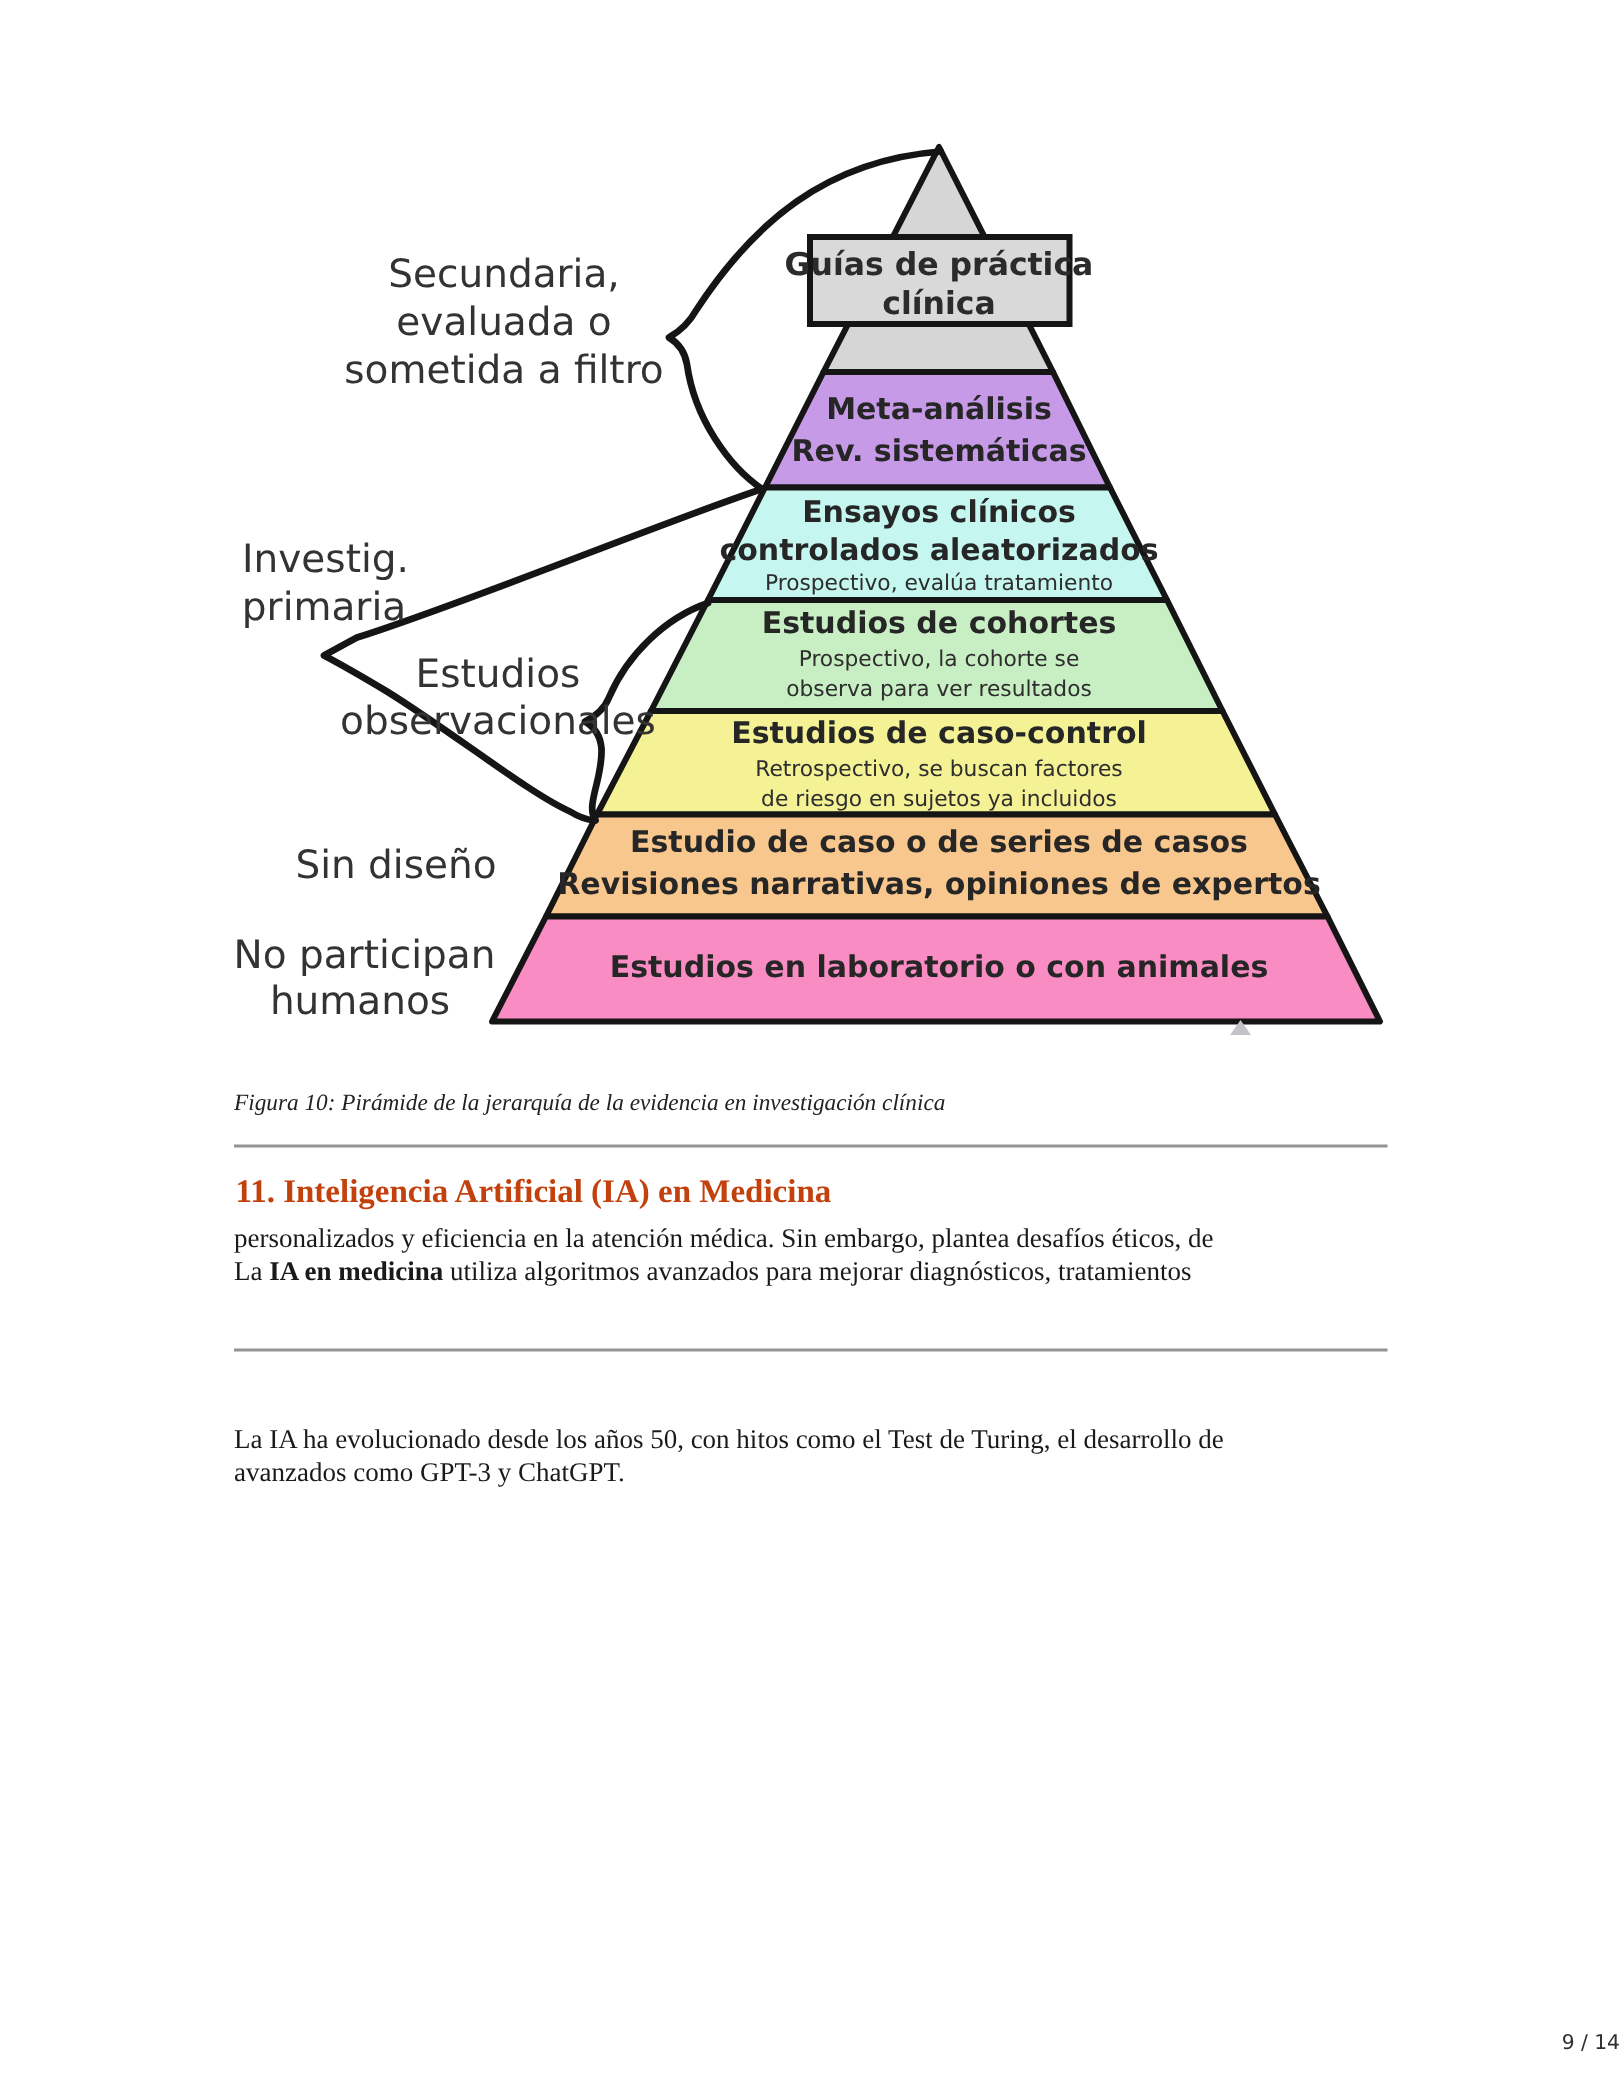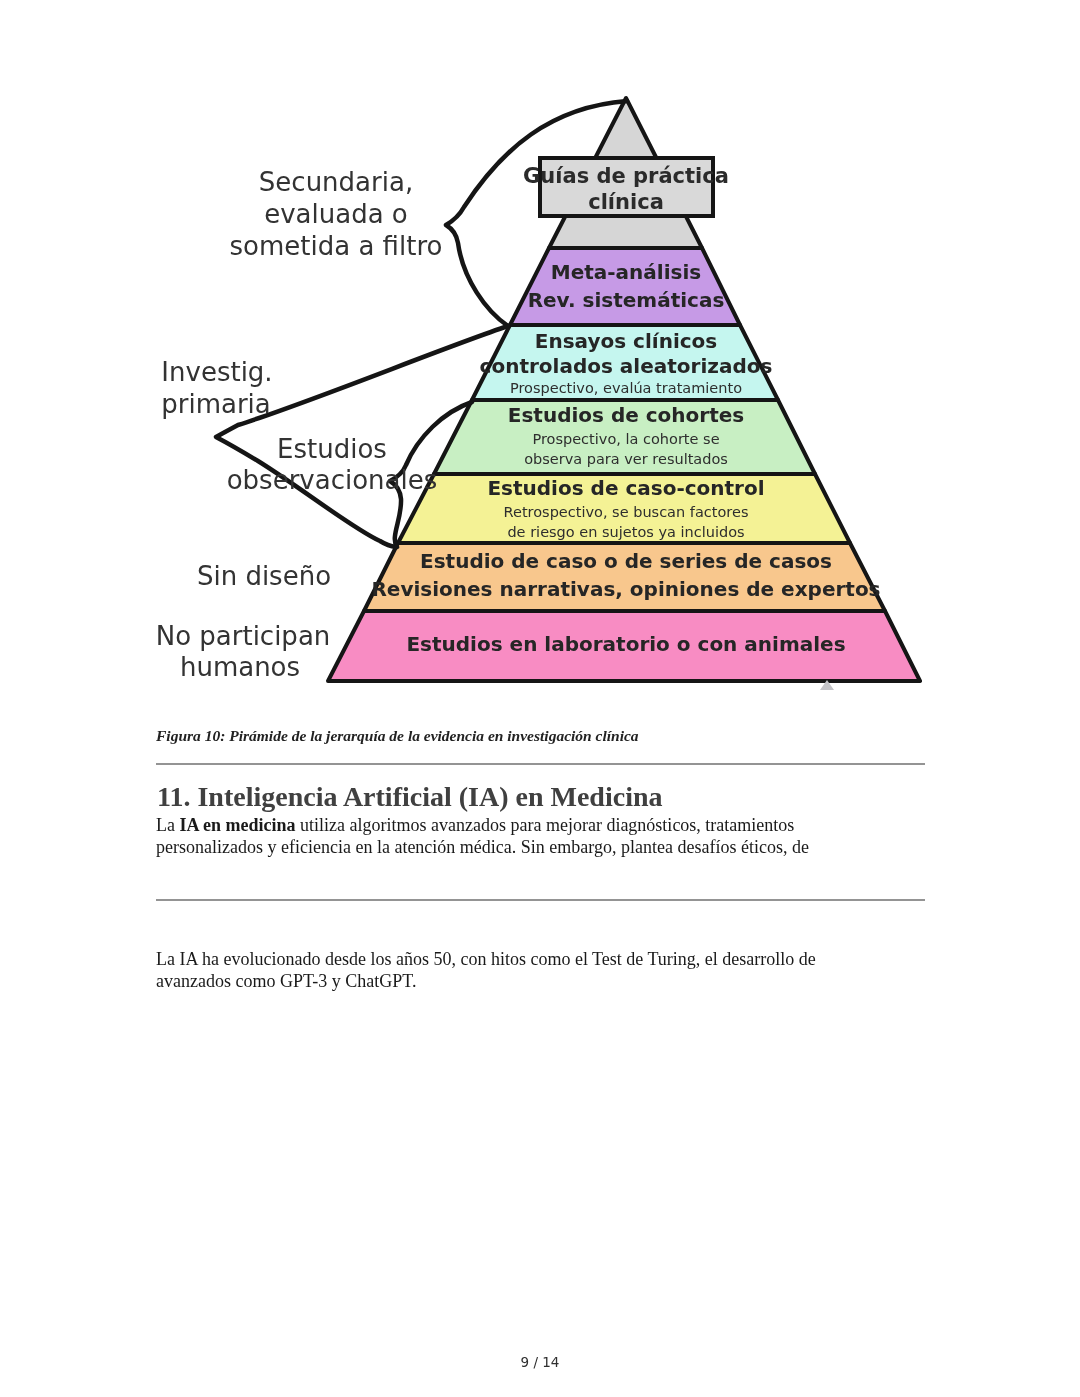--- a/index.html
+++ b/index.html
@@ -58,58 +58,57 @@
   svg .lvl-poly { stroke: #151515; stroke-width: 4; stroke-linejoin: round; }
 
   .caption {
     position: absolute;
     left: 156px;
     top: 727px;
     font-style: italic;
     font-size: 15.5px;
     color: #222222;
     white-space: nowrap;
-    font-weight: bold;
   }
   .rule {
     position: absolute;
     left: 156px;
     width: 769px;
     height: 2px;
     background: #949494;
   }
   .rule-1 { top: 763px; }
   .rule-2 { top: 899px; }
   .sec-heading {
     position: absolute;
     left: 157px;
-    font-size: 28px;
+    font-size: 22px;
     font-weight: bold;
-    color: #404040;
+    color: #c2410c;
     white-space: nowrap;
   }
   .sec-heading-1 { top: 781px; }
   .sec-heading-2 { top: 917px; }
   .sec-body {
     position: absolute;
     left: 156px;
     font-size: 18px;
     line-height: 22px;
     color: #1a1a1a;
   }
   .sec-body-1 { top: 814px; }
   .sec-body-2 { top: 948px; font-family: Liberation Serif, serif; }
   .sec-body .bline { white-space: nowrap; }
   .bold { font-weight: bold; }
   .page-number {
     position: absolute;
     left: 0;
     top: 1354px;
     width: 1080px;
-    text-align: center;
+    text-align: right;
     font-family: "DejaVu Sans", sans-serif;
     font-size: 13.5px;
     color: #2f2f2f;
   }
 </style>
 </head>
 <body>
 
 <div class="page">
 
@@ -170,22 +169,22 @@
       <text class="side-label" x="103" y="560">No participan</text>
       <text class="side-label" x="100" y="591">humanos</text>
     </svg>
   </div>
 
   <div class="caption">Figura 10: Pirámide de la jerarquía de la evidencia en investigación clínica</div>
 
   <div class="rule rule-1"></div>
   <h2 class="sec-heading sec-heading-1">11. Inteligencia Artificial (IA) en Medicina</h2>
   <div class="sec-body sec-body-1">
+    <div class="bline">personalizados y eficiencia en la atención médica. Sin embargo, plantea desafíos éticos, de</div>
     <div class="bline"><span>La </span><span class="bold">IA en medicina</span><span> utiliza algoritmos avanzados para mejorar diagnósticos, tratamientos</span></div>
-    <div class="bline">personalizados y eficiencia en la atención médica. Sin embargo, plantea desafíos éticos, de</div>
   </div>
 
   <div class="rule rule-2"></div>
   <div class="sec-body sec-body-2">
     <div class="bline">La IA ha evolucionado desde los años 50, con hitos como el Test de Turing, el desarrollo de</div>
     <div class="bline">avanzados como GPT-3 y ChatGPT.</div>
   </div>
 
   <div class="page-number">9 / 14</div>
 

